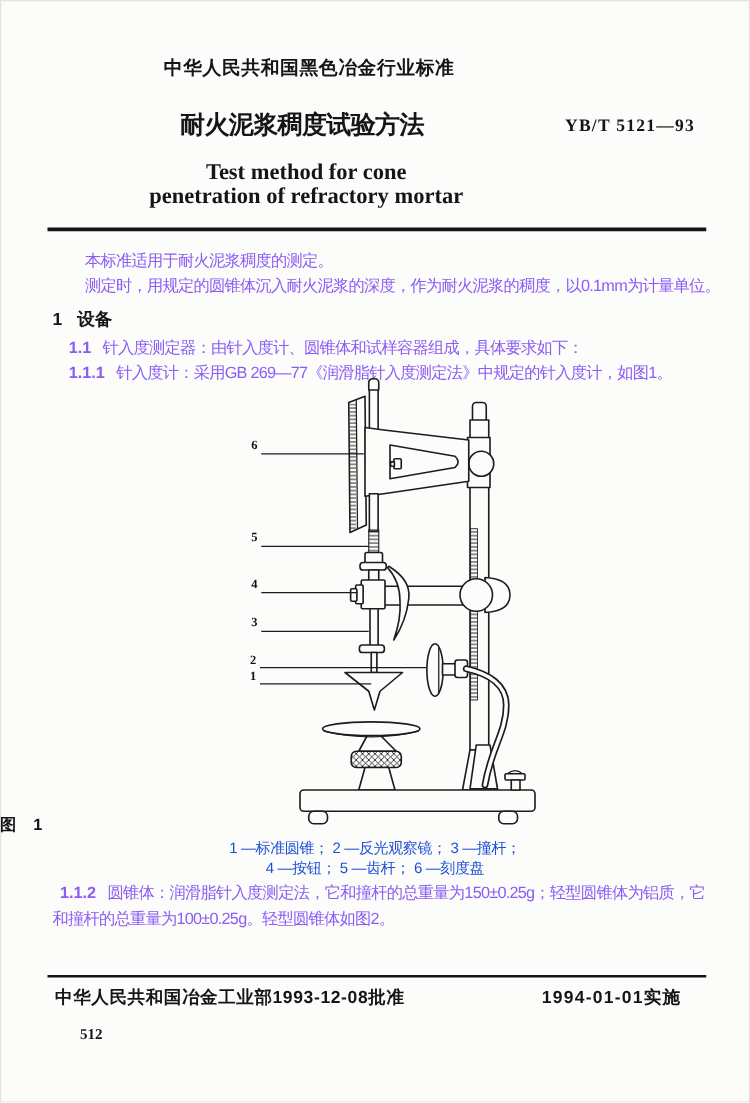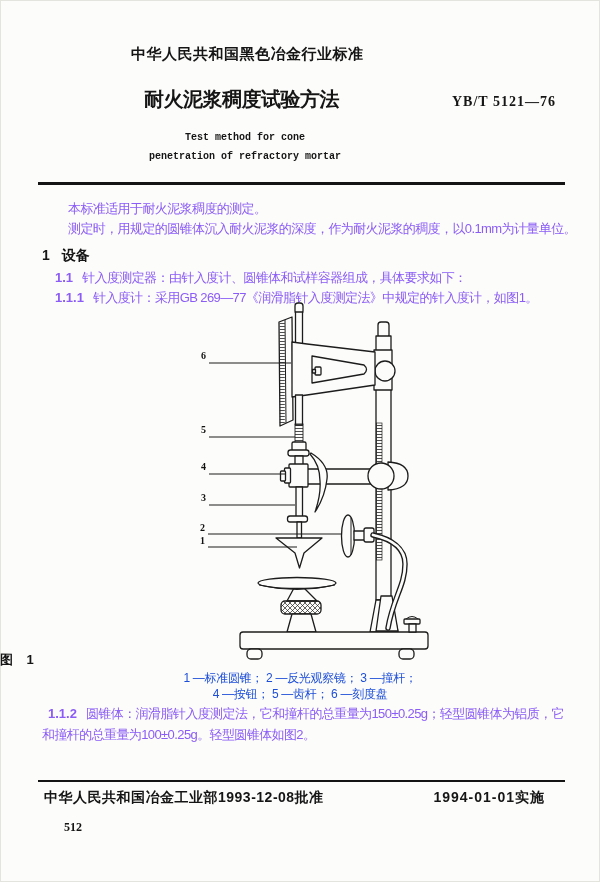--- a/index.html
+++ b/index.html
@@ -8,21 +8,21 @@
     background:#fcfcfa;
     box-shadow:inset 0 0 0 1px #e4e4df;
     font-family:"Liberation Sans",sans-serif;
     color:#151515;overflow:hidden;
   }
   .abs{position:absolute;white-space:nowrap;}
   .org-line{left:131px;top:45px;font-size:15px;font-weight:bold;letter-spacing:0.5px;}
   .doc-title{left:144px;top:86px;font-size:20px;font-weight:bold;letter-spacing:-0.5px;}
   .std-no{left:452px;top:94px;font-size:14px;font-weight:bold;letter-spacing:1px;font-family:"Liberation Serif",serif;}
   .en-title{left:100px;top:128px;width:290px;text-align:center;
-    font-family:Liberation Mono, monospace;font-weight:bold;font-size:10px;line-height:19px;}
+    font-family:Liberation Serif, serif;font-weight:bold;font-size:18px;line-height:19px;}
   .rule{background:#141414;}
   .rule-top{left:38px;top:182px;width:527px;height:3px;}
   .rule-bottom{left:38px;top:780px;width:527px;height:2px;}
   .body-text{font-size:13px;letter-spacing:-0.6px;line-height:19px;color:#8b5cf6;}
   .p1{left:68px;top:199px;}
   .p2{left:68px;top:219px;}
   .sec-heading{left:42px;top:247px;font-size:14px;font-weight:bold;letter-spacing:0;}
   .sec-heading .gap{display:inline-block;width:12px;}
   .clause .num{font-weight:bold;margin-right:9px;letter-spacing:0;}
   .c11{left:55px;top:268px;}
@@ -41,21 +41,21 @@
   svg .inkline{stroke:#1c1c1c;stroke-width:1;fill:none;}
   svg .lbl{font-family:"Liberation Serif",serif;font-size:10px;font-weight:bold;fill:#111;}
 </style>
 </head>
 <body>
 
 <div class="page">
 
   <div class="abs doc-title">耐火泥浆稠度试验方法</div>
   <div class="abs org-line">中华人民共和国黑色冶金行业标准</div>
-  <div class="abs std-no">YB/T 5121—76</div>
+  <div class="abs std-no">YB/T 5121—93</div>
   <div class="abs en-title">
     <div>Test method for cone</div>
     <div>penetration of refractory mortar</div>
   </div>
 
   <div class="abs rule rule-top"></div>
 
   <div class="abs body-text p1">本标准适用于耐火泥浆稠度的测定。</div>
   <div class="abs body-text p2">测定时，用规定的圆锥体沉入耐火泥浆的深度，作为耐火泥浆的稠度，以0.1mm为计量单位。</div>
 

